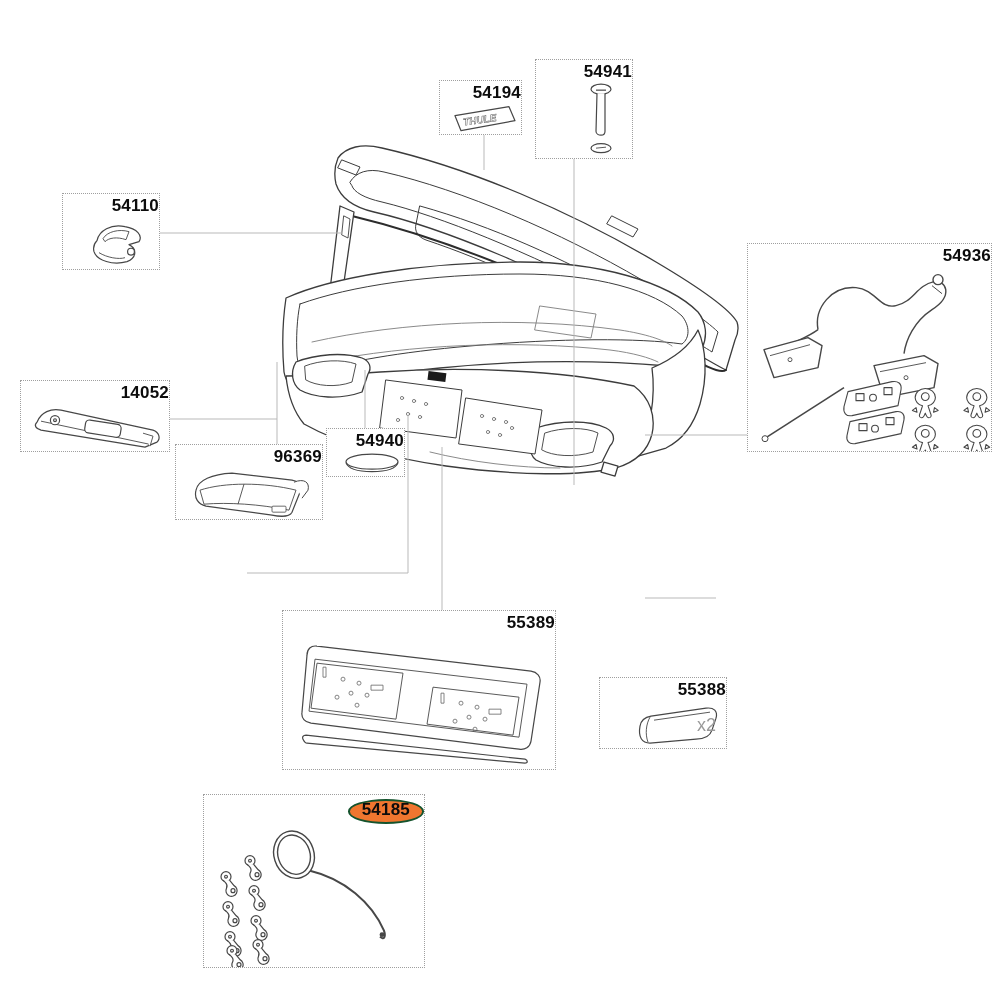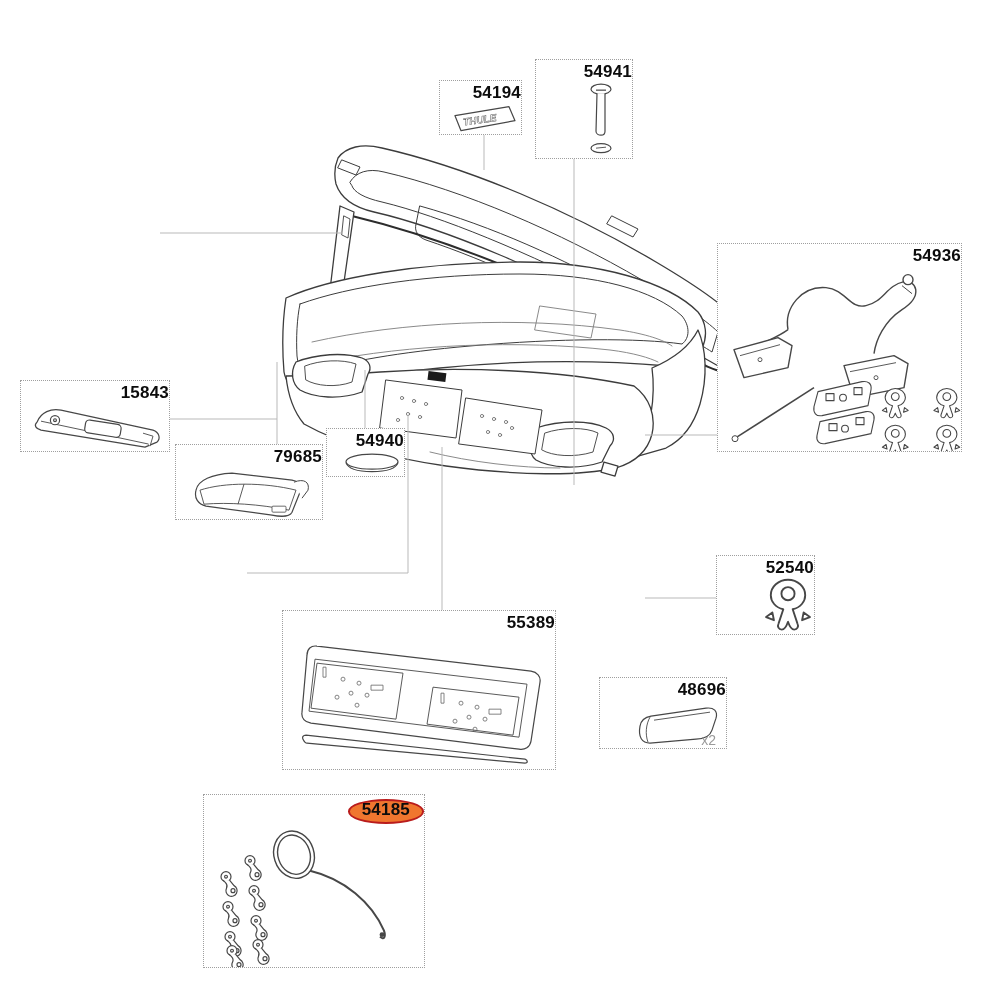--- a/index.html
+++ b/index.html
@@ -4,23 +4,23 @@
 <style>
   html,body{margin:0;padding:0;background:#ffffff;}
   .canvas{position:relative;width:1000px;height:1000px;background:#fff;overflow:hidden;
           font-family:"Liberation Sans", sans-serif;}
   svg{display:block;}
   #scene{position:absolute;left:0;top:0;}
   .pbox{position:absolute;border:1px dotted #9f9f9f;background:#ffffff;box-sizing:border-box;
         display:flex;flex-direction:column;align-items:flex-end;}
   .plabel{font-weight:700;font-size:17px;color:#0c0c0c;letter-spacing:0.2px;line-height:1.1;
           margin-top:3px;white-space:nowrap;}
-  .hl{background:#f0762f;border:2px solid #b91c1c;border-radius:50%;padding:0px 12px 2px 12px;margin-top:4px;}
+  .hl{background:#f0762f;border:2px solid #14532d;border-radius:50%;padding:0px 12px 2px 12px;margin-top:4px;}
   .thumb{flex:1 1 auto;}
-  .qty{position:absolute;right:10px;bottom:0;font-size:14px;color:#9a9a9a;font-weight:400;}
+  .qty{position:absolute;right:10px;bottom:12px;font-size:18px;color:#9a9a9a;font-weight:400;}
 </style>
 </head>
 <body>
 
 <div class="canvas">
 
   <svg id="scene" width="1000" height="1000" viewBox="0 0 1000 1000">
     <defs>
       <g id="omega" stroke="#474747" fill="#ffffff" stroke-width="1.2" stroke-linejoin="round">
         <path d="M12,33 C10,33 9,31 10,29 L13,20 C8,19 5,15 5,11 A10,9 0 1 1 27,11 C27,15 24,19 19,20 L22,29 C23,31 22,33 20,33 C18,33 17,31 16,28 C15,31 14,33 12,33 Z"></path>
@@ -113,22 +113,33 @@
       <g stroke="#474747" fill="#fff" stroke-width="1.2" stroke-linejoin="round">
         <ellipse cx="29" cy="6" rx="10" ry="5"></ellipse>
         <path d="M25,10 L24,48 C24,51 27,52 29,52 C31,52 33,51 33,48 L33,10"></path>
         <line x1="24" y1="7" x2="34" y2="7"></line>
         <ellipse cx="29" cy="65" rx="10" ry="4.5"></ellipse>
         <path d="M24,65 l10,-1" stroke-width="0.9"></path>
       </g>
     </svg>
   </div>
 
-
-  <div class="pbox" style="left:717px;top:243px;width:245px;height:209px">
+  <div class="pbox" style="left:62px;top:193px;width:98px;height:77px">
+    <span class="plabel">54110</span>
+    <svg class="thumb" width="80" height="48" viewBox="0 0 80 48">
+      <g stroke="#474747" fill="#fff" stroke-width="1.2" stroke-linejoin="round">
+        <path d="M18,22 C20,12 32,5 46,8 C58,10 64,17 60,23 L50,26 C58,30 58,39 48,43 C34,47 18,42 15,33 C14,29 15,25 18,22 Z"></path>
+        <path d="M24,20 C28,13 40,10 50,13 L47,21 C38,18 30,19 26,23 Z" stroke-width="0.9"></path>
+        <circle cx="52" cy="33" r="3.4"></circle>
+        <path d="M20,34 C28,39 40,41 46,39" stroke-width="0.9"></path>
+      </g>
+    </svg>
+  </div>
+
+  <div class="pbox" style="left:747px;top:243px;width:245px;height:209px">
     <span class="plabel">54936</span>
     <svg class="thumb" width="235" height="178" viewBox="0 0 235 178">
       <g stroke="#474747" fill="none" stroke-width="1.4" stroke-linejoin="round">
         <path d="M62,60 C58,38 76,16 100,18 C120,20 124,40 140,36 C158,32 160,16 178,12"></path>
         <path d="M178,12 C190,10 198,26 176,40 C158,52 150,70 148,84"></path>
         <circle cx="182" cy="10" r="5" fill="#fff"></circle>
         <path d="M176,16 l10,8" stroke-width="1"></path>
         <path d="M62,60 C54,66 44,70 36,74"></path>
         <g fill="#fff">
           <path d="M8,80 L52,68 L66,76 L62,98 L18,108 Z"></path>
@@ -152,35 +163,35 @@
         </g>
       </g>
       <use href="#omega" x="168" y="128" transform="scale(0.92)"></use>
       <use href="#omega" x="224" y="128" transform="scale(0.92)"></use>
       <use href="#omega" x="168" y="168" transform="scale(0.92)"></use>
       <use href="#omega" x="224" y="168" transform="scale(0.92)"></use>
     </svg>
   </div>
 
   <div class="pbox" style="left:20px;top:380px;width:150px;height:72px">
-    <span class="plabel">15843</span>
+    <span class="plabel">14052</span>
     <svg class="thumb" width="142" height="46" viewBox="0 0 142 46">
       <g stroke="#474747" fill="#fff" stroke-width="1.2" stroke-linejoin="round">
         <path d="M10,18 C14,8 24,4 34,6 L126,26 C132,28 134,34 130,38 L118,43 L14,26 C8,24 7,21 10,18 Z"></path>
         <path d="M14,17 L122,40" stroke-width="0.9"></path>
         <rect x="58" y="18" width="36" height="13" rx="4" transform="rotate(9 76 24)"></rect>
         <circle cx="28" cy="16" r="4.6"></circle>
         <circle cx="28" cy="16" r="1.4"></circle>
         <path d="M116,29 l10,3 l-3,10" stroke-width="0.9"></path>
       </g>
     </svg>
   </div>
 
   <div class="pbox" style="left:175px;top:444px;width:148px;height:76px">
-    <span class="plabel">79685</span>
+    <span class="plabel">96369</span>
     <svg class="thumb" width="138" height="50" viewBox="0 0 138 50">
       <g stroke="#474747" fill="#fff" stroke-width="1.2" stroke-linejoin="round">
         <path d="M12,22 C14,12 28,6 48,5 L108,12 C118,14 120,20 116,24 L108,44 C106,48 98,49 88,47 L22,38 C14,36 10,30 12,22 Z"></path>
         <path d="M16,22 C40,14 80,14 112,22 L105,42 C76,36 44,34 20,36 Z" stroke-width="0.9"></path>
         <path d="M60,16 L54,36" stroke-width="0.9"></path>
         <path d="M110,14 C120,10 126,14 124,22 L118,30" stroke-width="1"></path>
         <rect x="88" y="38" width="14" height="6" rx="1" stroke-width="0.8"></rect>
       </g>
     </svg>
   </div>
@@ -190,26 +201,20 @@
     <svg class="thumb" width="64" height="22" viewBox="0 0 64 22">
       <g stroke="#474747" fill="#fff" stroke-width="1.2">
         <ellipse cx="32" cy="9" rx="26" ry="7.5"></ellipse>
         <path d="M6,10 C8,16 18,19 32,19 C46,19 56,16 58,10" fill="none"></path>
       </g>
     </svg>
   </div>
 
 
 
-  <div class="pbox" style="left:716px;top:555px;width:99px;height:80px">
-    <span class="plabel">52540</span>
-    <svg class="thumb" width="52" height="52" viewBox="0 0 32 36">
-      <use href="#omega"></use>
-    </svg>
-  </div>
 
   <div class="pbox" style="left:282px;top:610px;width:274px;height:160px">
     <span class="plabel">55389</span>
     <svg class="thumb" width="262" height="128" viewBox="0 0 262 128">
       <g stroke="#474747" fill="#fff" stroke-width="1.2" stroke-linejoin="round">
         <path d="M14,18 C14,12 18,8 24,9 L238,34 C244,35 248,39 247,45 L238,104 C237,110 232,113 226,112 L18,86 C12,85 8,81 9,75 Z"></path>
         <path d="M22,22 L234,47 L226,100 L16,74 Z" stroke-width="0.9"></path>
         <path d="M24,26 L110,36 L103,82 L18,71 Z" stroke-width="0.9"></path>
         <path d="M140,50 L226,60 L220,98 L134,87 Z" stroke-width="0.9"></path>
         <g stroke="#666" stroke-width="0.8" fill="none">
@@ -229,21 +234,21 @@
           <rect x="196" y="72" width="12" height="5"></rect>
           <rect x="30" y="30" width="3" height="10"></rect>
             <rect x="148" y="56" width="3" height="10"></rect>
         </g>
         <path d="M10,102 C9,100 10,98 13,98 L232,122 C235,123 235,126 232,126 L14,106 C12,106 11,104 10,102 Z"></path>
       </g>
     </svg>
   </div>
 
   <div class="pbox" style="left:599px;top:677px;width:128px;height:72px">
-    <span class="plabel">48696</span>
+    <span class="plabel">55388</span>
     <svg class="thumb" width="100" height="40" viewBox="0 0 100 40">
       <g stroke="#474747" fill="#fff" stroke-width="1.2" stroke-linejoin="round">
         <path d="M14,22 C15,16 19,13 25,12 L80,4 C88,3 92,7 90,14 L86,26 C84,32 78,35 70,35 L24,39 C16,39 12,33 14,22 Z"></path>
         <path d="M24,13 C20,20 19,30 22,38" fill="none" stroke-width="0.9"></path>
         <path d="M28,16 L84,8" stroke-width="0.9"></path>
       </g>
     </svg>
     <span class="qty">x2</span>
   </div>
 

